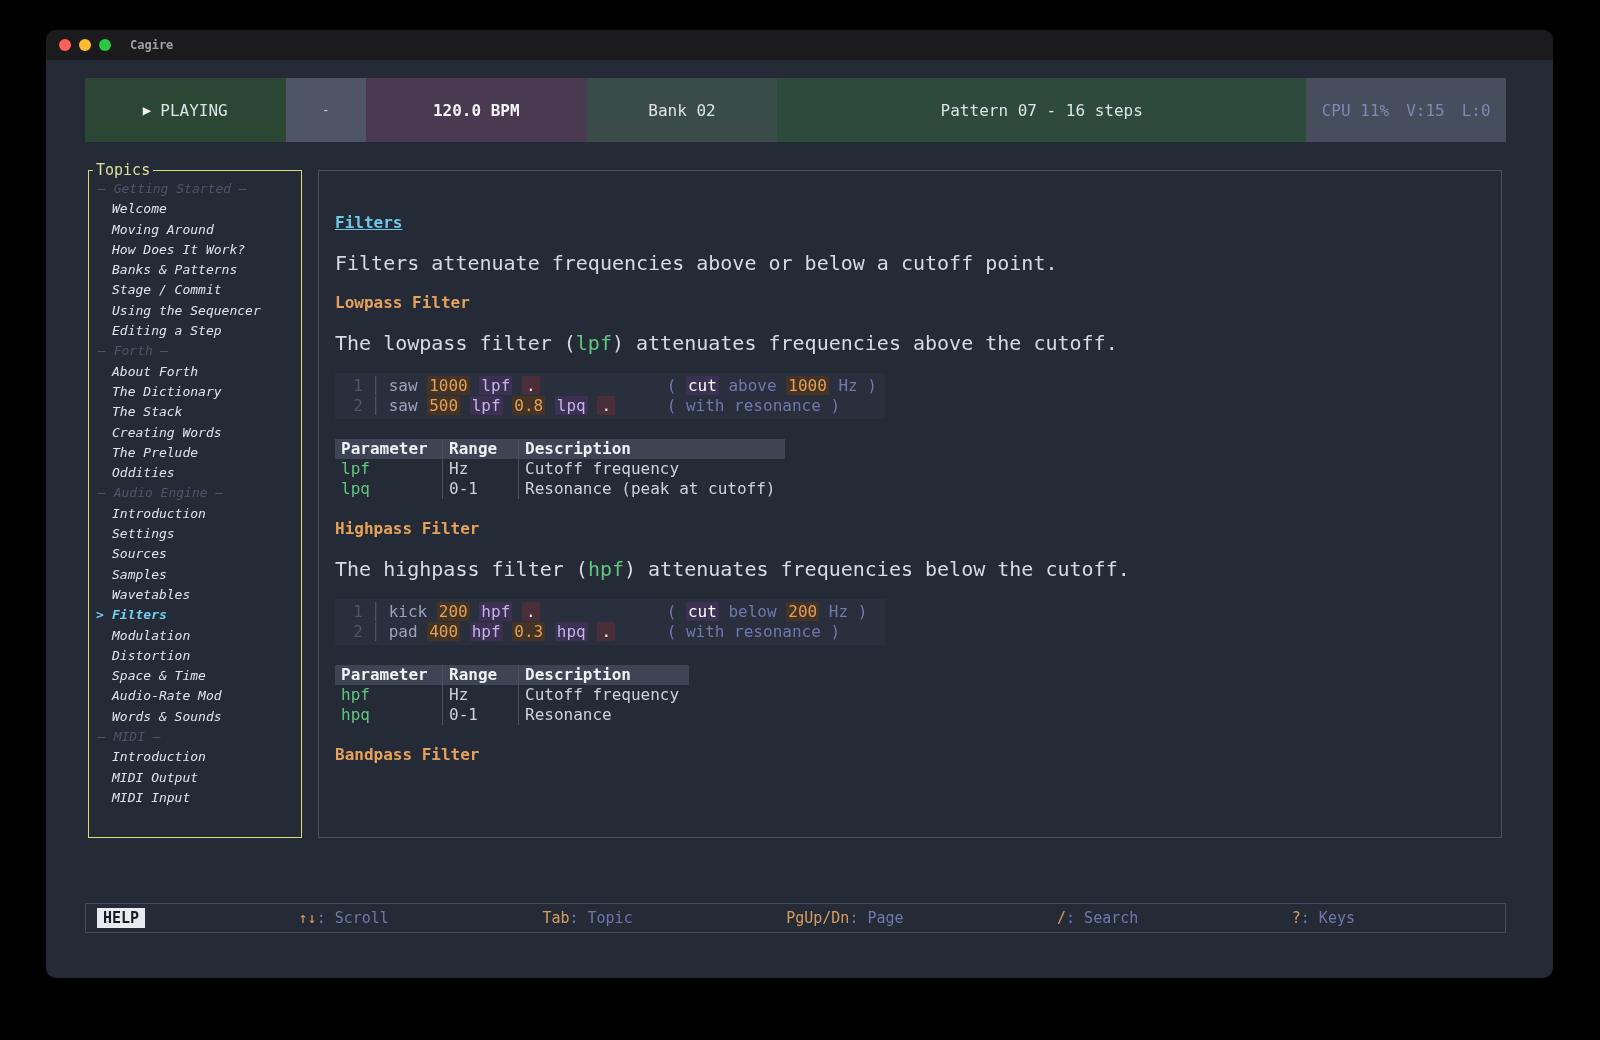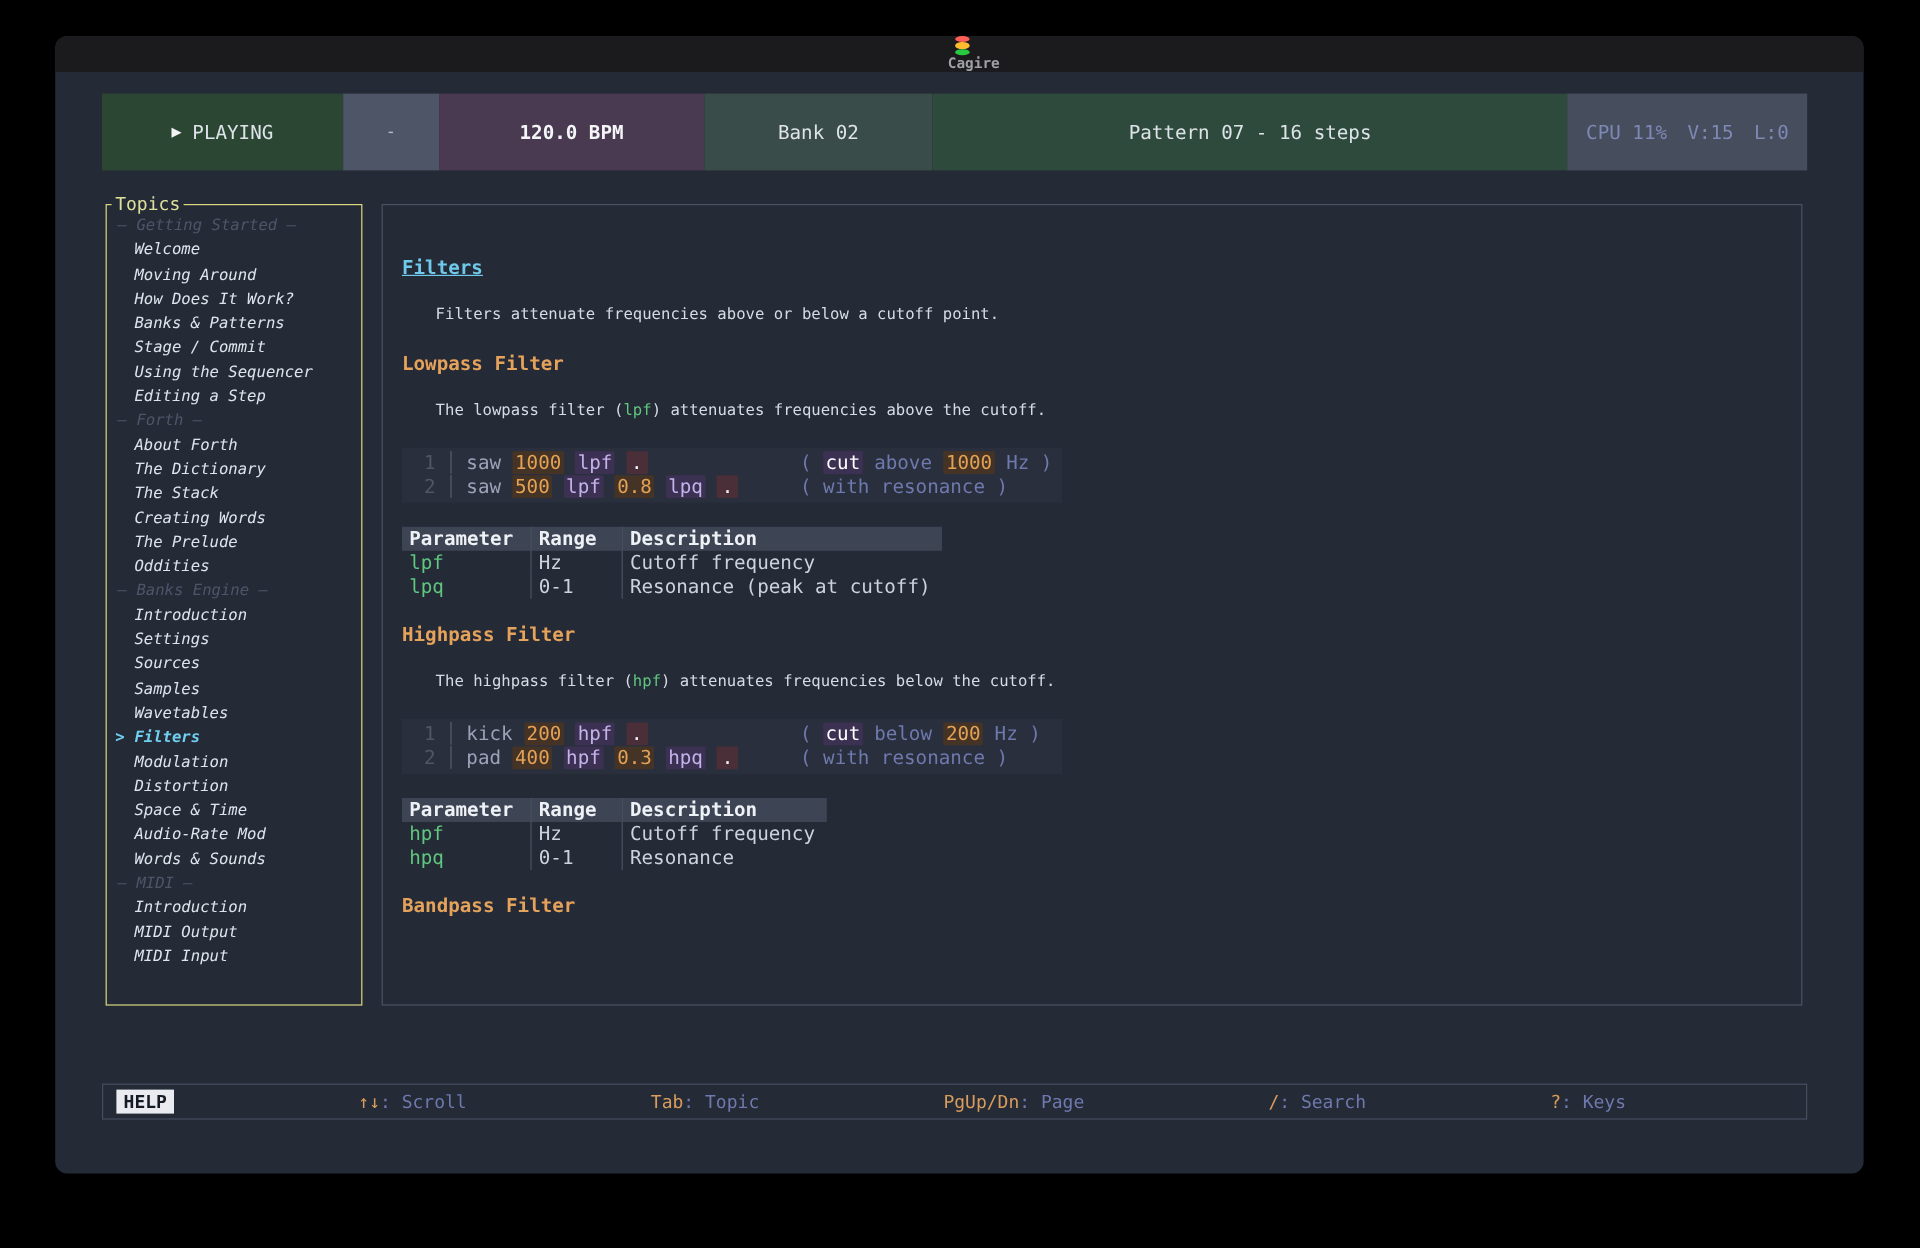--- a/index.html
+++ b/index.html
@@ -4,21 +4,21 @@
 <style>
   * { margin:0; padding:0; box-sizing:border-box; }
   html,body { width:1600px; height:1040px; background:#000; font-family:"DejaVu Sans Mono", monospace; }
   body { position:relative; overflow:hidden; }
 
   .window { position:absolute; left:46px; top:30px; width:1507px; height:948px;
             background:#252a37; border-radius:10px; overflow:hidden;
             box-shadow:0 14px 50px rgba(0,0,0,.75); }
 
   
-  .titlebar { height:30px; background:#1b1b1e; display:flex; align-items:center; padding-left:13px;flex-direction:column; }
+  .titlebar { height:30px; background:#1b1b1e; display:flex; align-items:center; padding-left:13px; }
   .light { width:12px; height:12px; border-radius:50%; margin-right:8px; }
   .light.red { background:#ff5f57; }
   .light.yellow { background:#febc2e; }
   .light.green { background:#28c840; }
   .win-title { color:#9fa1a6; font-size:12px; font-weight:bold; margin-left:11px; }
 
   
   .topbar { position:absolute; left:39px; top:48px; width:1421px; height:64px; display:flex; }
   .seg { display:flex; align-items:center; justify-content:center; font-size:16px; color:#dde3e8; white-space:pre; }
   .seg-playing { width:213px; background:#2b4734; }
@@ -36,21 +36,21 @@
   .side-list { padding-top:8px; height:100%; overflow:hidden; }
   .side-item { line-height:20.3px; font-size:13px; color:#dfe4ec; padding-left:23px; white-space:nowrap; position:relative;font-style:italic; }
   .side-item.sec { color:#4d5569; padding-left:9px; }
   .side-item.sel { color:#6fd0ef; font-weight:bold; }
   .side-item .marker { position:absolute; left:7px; top:0; color:#6fd0ef; }
 
   
   .panel { position:absolute; left:272px; top:140px; width:1184px; height:668px; border:1px solid #4a5261; overflow:hidden; }
   .doc { padding:42px 20px 0 16px; }
   .doc-title { color:#6fc9e9; font-weight:bold; text-decoration:underline; font-size:16px; line-height:20px; margin-bottom:20px; }
-  .doc-p { font-size:13px; line-height:20px; color:#d6dbe4; margin-bottom:20px; white-space:pre-wrap;margin-left:28px; }
+  .doc-p { font-size:20px; line-height:20px; color:#d6dbe4; margin-bottom:20px; white-space:pre-wrap; }
   .doc-h2 { color:#e5a25a; font-weight:bold; font-size:16px; line-height:20px; margin-bottom:20px; }
   .tok-green { color:#5fc77e; }
 
   .codeblock { background:#2a2f3d; margin-bottom:20px; padding:3px 0 3px 12px; width:550px; }
   .codeline { line-height:20px; font-size:16px; display:flex; white-space:pre; }
   .lnum { color:#4e5669; width:16px; text-align:right; flex:none; }
   .lsep { color:#4e5669; margin:0 8px; flex:none; }
   .lcode { min-width:278px; }
   .tok-word { color:#9ba3b9; }
   .tok-num { color:#e3a156; background:#453425; padding:0 2px; border-radius:1px; }
@@ -115,21 +115,21 @@
         <div class="side-item"><span>Stage / Commit</span></div>
         <div class="side-item"><span>Using the Sequencer</span></div>
         <div class="side-item"><span>Editing a Step</span></div>
         <div class="side-item sec"><span>— Forth —</span></div>
         <div class="side-item"><span>About Forth</span></div>
         <div class="side-item"><span>The Dictionary</span></div>
         <div class="side-item"><span>The Stack</span></div>
         <div class="side-item"><span>Creating Words</span></div>
         <div class="side-item"><span>The Prelude</span></div>
         <div class="side-item"><span>Oddities</span></div>
-        <div class="side-item sec"><span>— Banks Engine —</span></div>
+        <div class="side-item sec"><span>— Audio Engine —</span></div>
         <div class="side-item"><span>Introduction</span></div>
         <div class="side-item"><span>Settings</span></div>
         <div class="side-item"><span>Sources</span></div>
         <div class="side-item"><span>Samples</span></div>
         <div class="side-item"><span>Wavetables</span></div>
         <div class="side-item sel"><span class="marker">&gt;</span><span>Filters</span></div>
         <div class="side-item"><span>Modulation</span></div>
         <div class="side-item"><span>Distortion</span></div>
         <div class="side-item"><span>Space &amp; Time</span></div>
         <div class="side-item"><span>Audio-Rate Mod</span></div>

